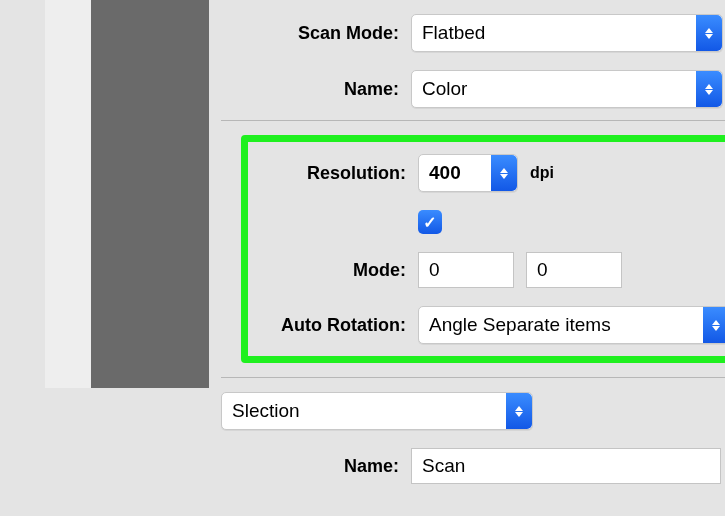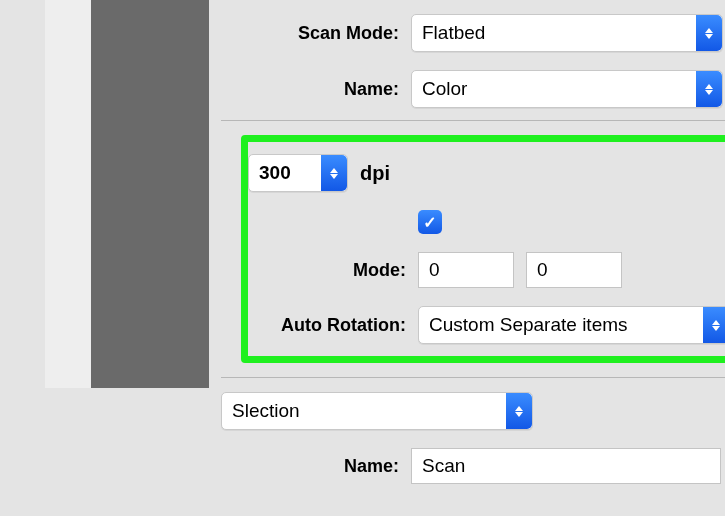--- a/index.html
+++ b/index.html
@@ -111,21 +111,21 @@
   .highlight-box .row { padding-left: 0; }
   .highlight-box .row-label { width: 170px; }
   .checkbox {
     width: 24px; height: 24px;
     border-radius: 5px;
     background: linear-gradient(#3a8cff,#1258e6);
     display: inline-flex; align-items: center; justify-content: center;
     color: #fff; font-size: 16px; font-weight: 700;
   }
   .checkbox::after { content: "✓"; }
-  .check-text { font-weight: 600; font-size: 20px; }
+  .check-text { font-weight: 600; font-size: 16px; }
   hr.bottom-sep {
     border: none;
     border-top: 1px solid #b7b7b7;
     margin: 0 0 14px 12px;
     width: 545px;
   }
 </style>
 </head>
 <body>
 
@@ -159,23 +159,24 @@
             </span>
         </div>
       </div>
     </div>
 
     <hr class="section-hr">
 
     <div class="highlight-box">
 
       <div class="row">
+        <div class="row-label">Resolution:</div>
         <div class="row-ctrl">
           <div class="select" style="width:86px;font-weight:600">
-            <span>300</span>
+            <span>400</span>
             <span class="select-cap">
                 <span class="up"></span>
                 <span class="down"></span>
               </span>
           </div>
           <span class="check-text">dpi</span>
         </div>
       </div>
 
       <div class="row">
@@ -191,21 +192,21 @@
           <input class="text-input" style="width: 96px;" value="0">
           <input class="text-input" style="width: 96px;" value="0">
         </div>
       </div>
 
 
       <div class="row" style="margin-bottom:4px">
         <div class="row-label">Auto Rotation:</div>
         <div class="row-ctrl">
           <div class="select" style="width:312px">
-            <span>Custom Separate items</span>
+            <span>Angle Separate items</span>
             <span class="select-cap">
                 <span class="up"></span>
                 <span class="down"></span>
               </span>
           </div>
         </div>
       </div>
     </div>
 
     <hr class="bottom-sep">

